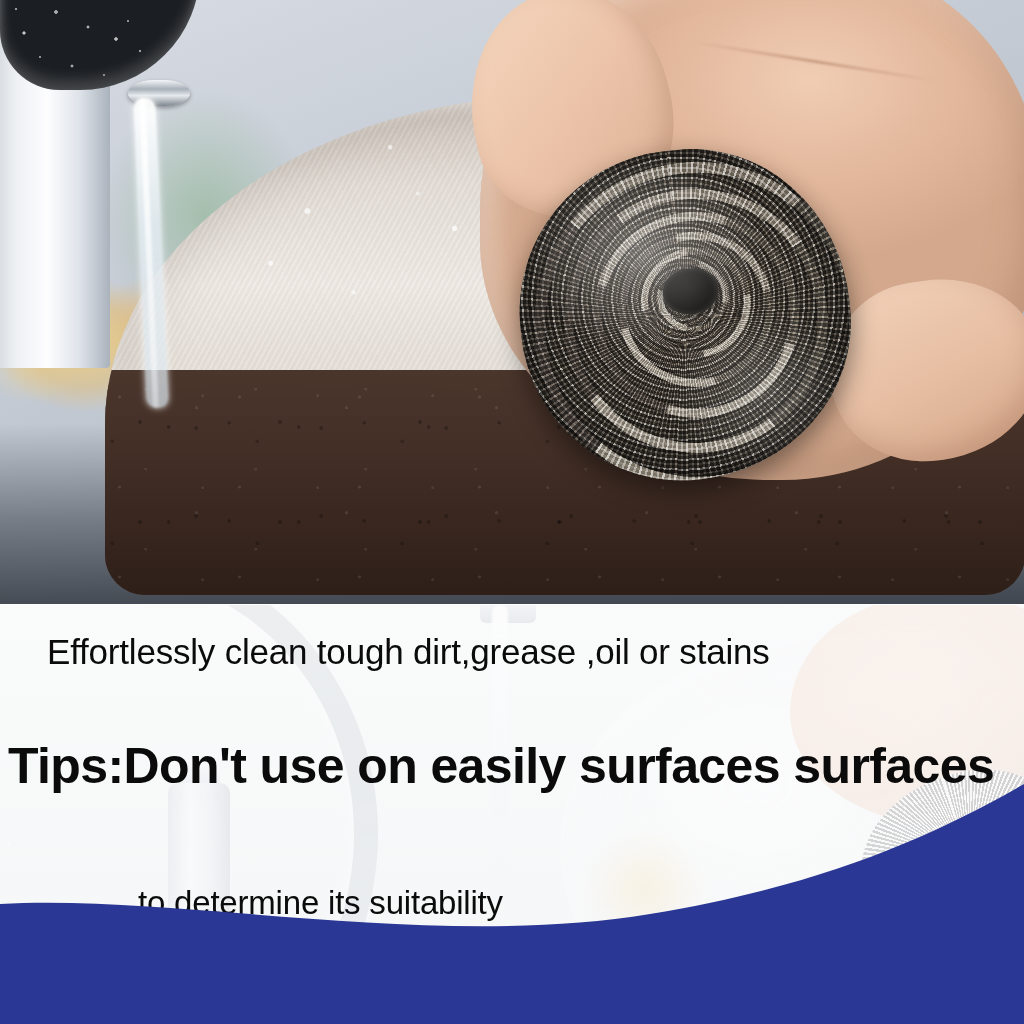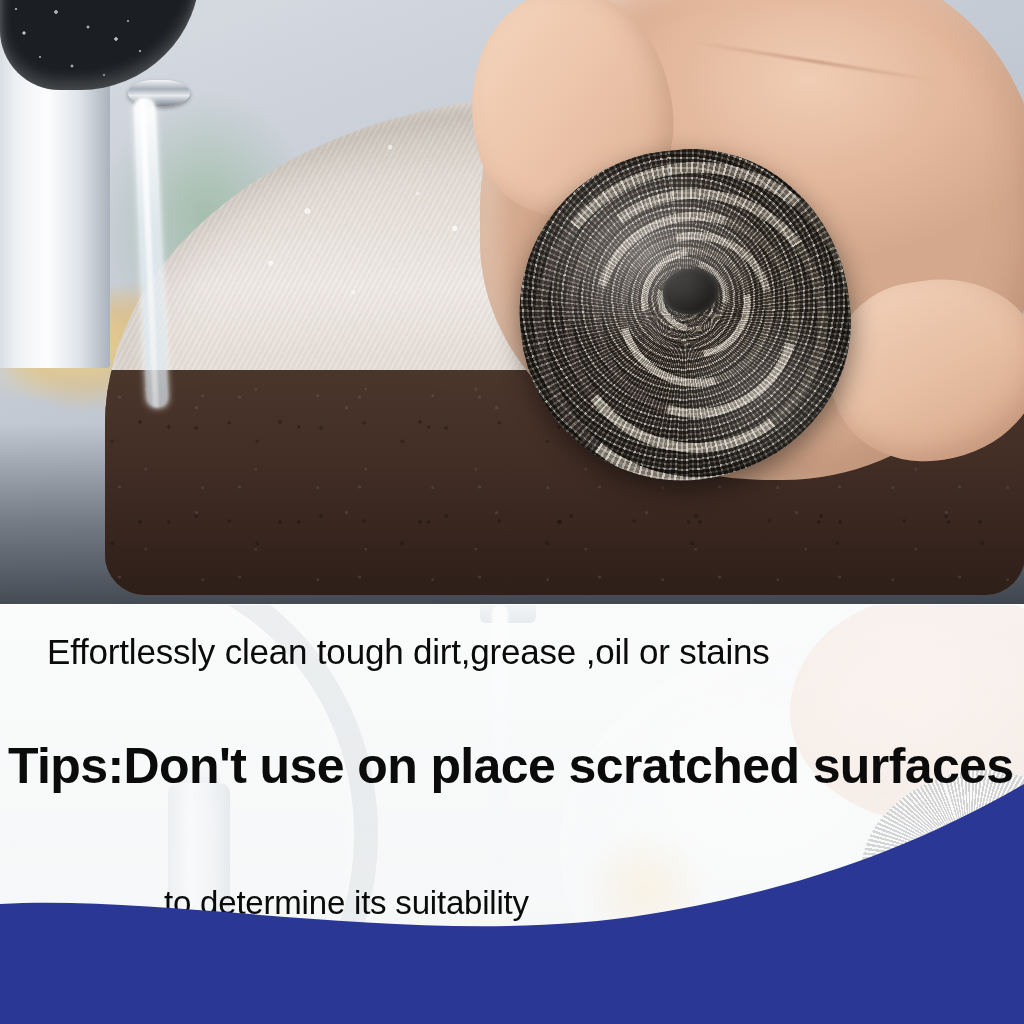--- a/index.html
+++ b/index.html
@@ -320,21 +320,21 @@
   #line-1{
     left:47px;top:632px;font-size:35px;font-weight:400;letter-spacing:-.2px;
   }
   #line-2{
     left:8px;top:737px;font-size:50px;font-weight:700;letter-spacing:-.6px;
   }
   #line-3{
     left:148px;top:812px;font-size:33px;font-weight:400;letter-spacing:-.2px;
   }
   #line-4{
-    left:164px;top:884px;font-size:33px;font-weight:400;letter-spacing:-.2px;
+    left:138px;top:884px;font-size:33px;font-weight:400;letter-spacing:-.2px;
   }
 
   
   #wave{position:absolute;left:0;bottom:0;width:1024px;height:270px;z-index:7;}
 </style>
 </head>
 <body>
 
 <div id="canvas">
 
@@ -385,21 +385,21 @@
       <div id="panel-faucet-head"></div>
       <div id="panel-faucet"></div>
       <div id="panel-spout"></div>
       <div id="panel-stream"></div>
     </div>
     <div id="panel-wash"></div>
   </div>
 
   <div class="txt" id="line-1">Effortlessly clean tough dirt,grease ,oil or stains</div>
 
-  <div class="txt" id="line-2">Tips:Don't use on place scratched surfaces</div>
+  <div class="txt" id="line-2">Tips:Don't use on easily surfaces surfaces</div>
 
 
   <div class="txt" id="line-4">to determine its suitability</div>
 
   <svg id="wave" viewBox="0 0 1024 270" preserveAspectRatio="none">
     <path id="wave-teal" fill="#23afb5" d="M0,322 C170,300 420,330 620,282 C790,241 920,176 1024,118 L1024,270 L0,270 Z"></path>
     <path id="wave-blue" fill="#2a3795" d="M0,150 C180,140 430,196 650,160 C820,132 930,84 1024,30 L1024,270 L0,270 Z"></path>
   </svg>
 
 </div>

